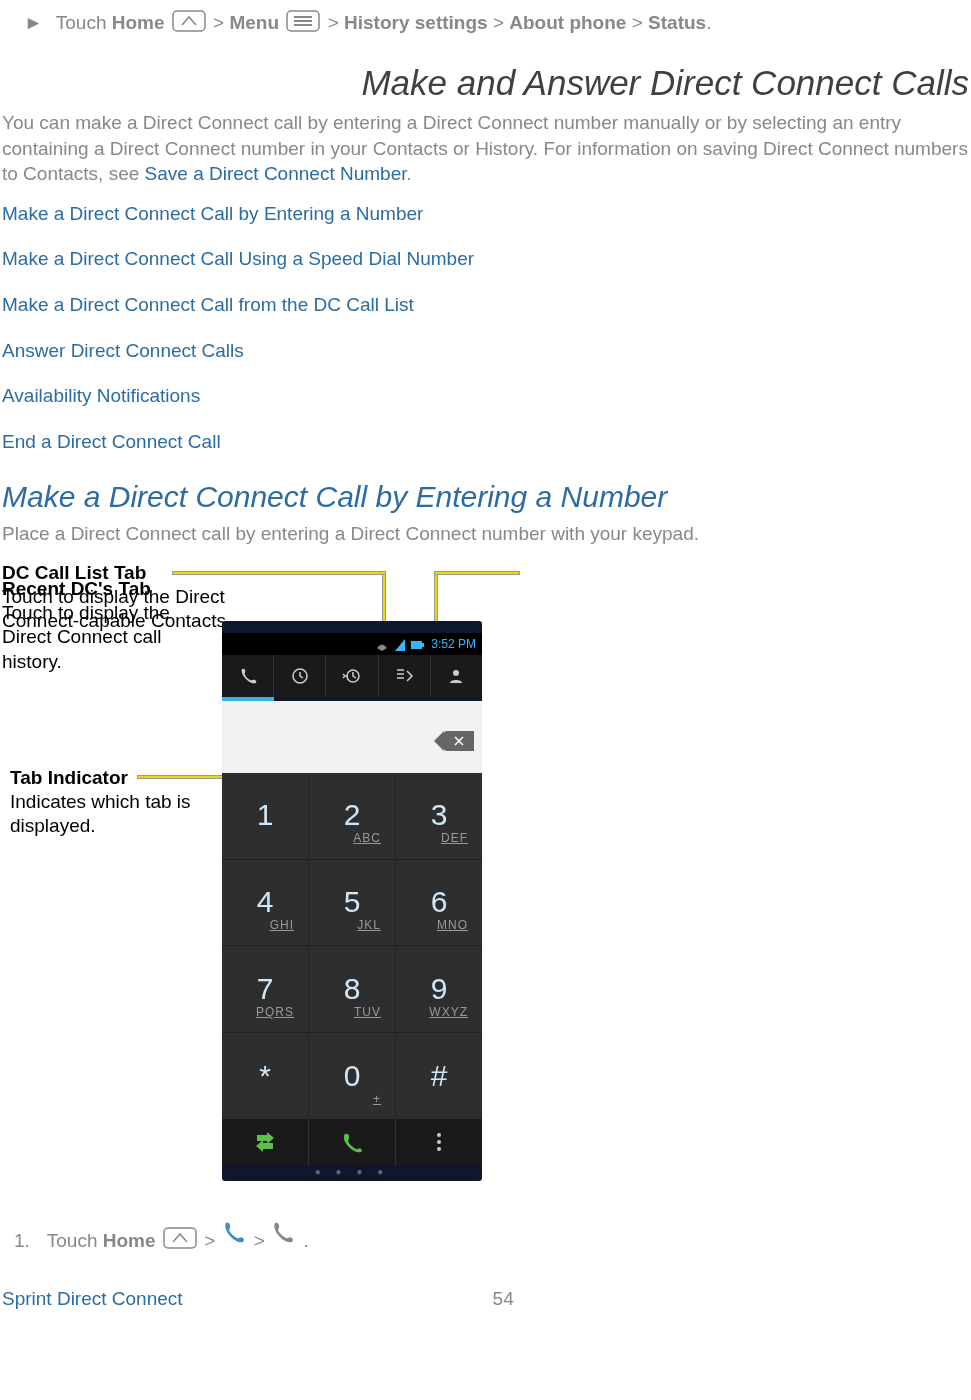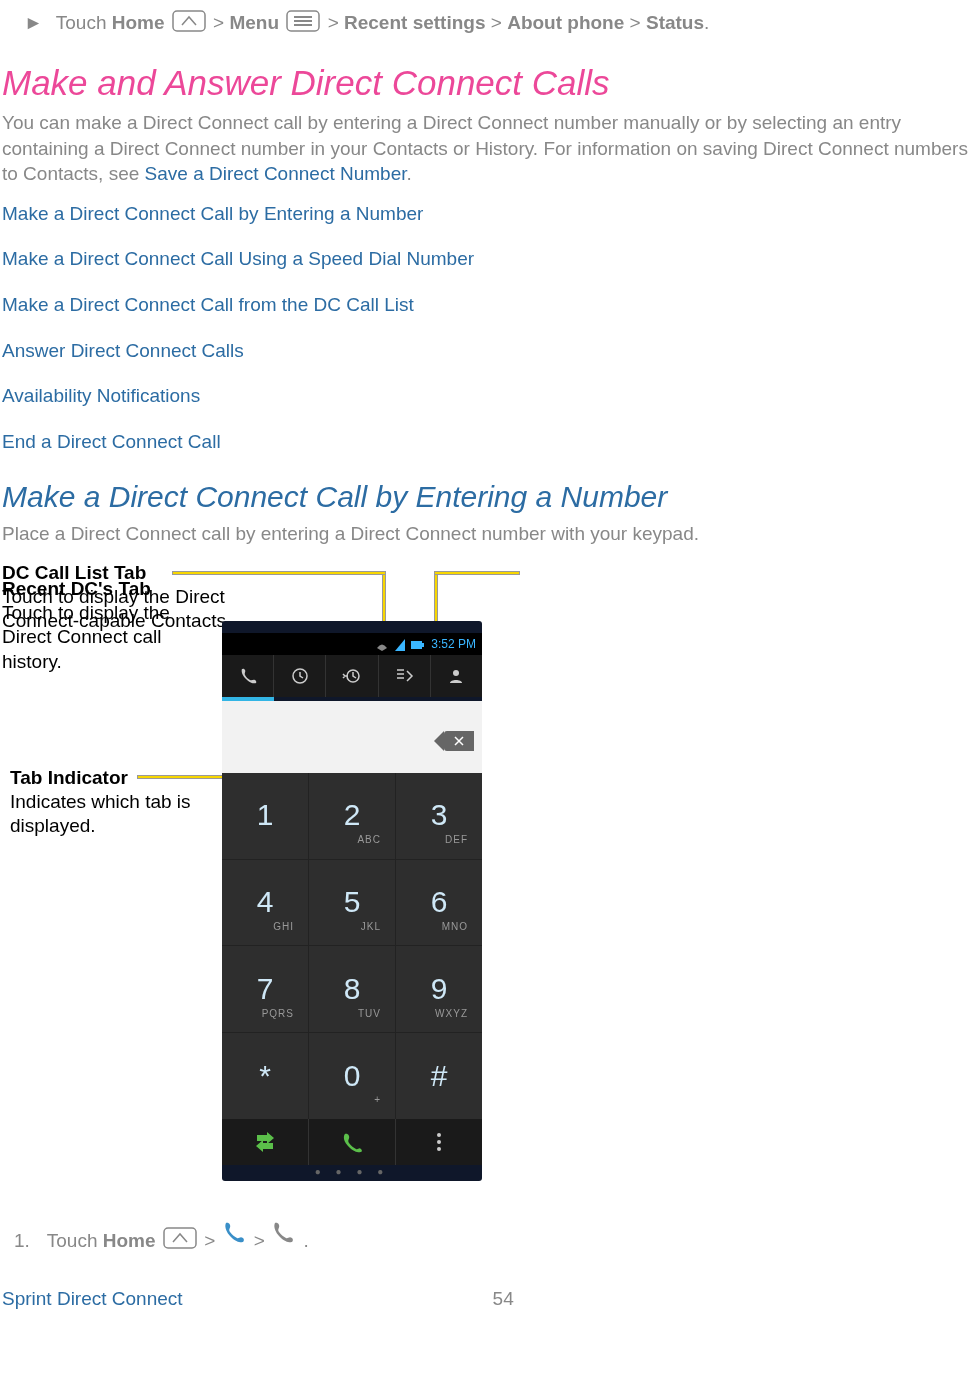--- a/index.html
+++ b/index.html
@@ -26,23 +26,24 @@
   .bold { font-weight: bold; }
   .home-icon, .menu-icon {
     display: inline-block;
     vertical-align: middle;
     margin: 0 2px;
   }
   h1.section-title {
     font-family: Arial, Helvetica, sans-serif;
     font-style: italic;
     font-weight: normal;
-    color: #ec4899;
+    color: #404040;
     font-size: 35px;
     margin: 20px 0 4px 0;
+    text-align: right;
   }
   h2.subsection-title {
     font-family: Arial, Helvetica, sans-serif;
     font-style: italic;
     font-weight: normal;
     color: #2c6ca3;
     font-size: 30px;
     margin: 22px 0 4px 0;
   }
   .para {
@@ -174,26 +175,27 @@
     justify-content: center;
     color: #ddd;
     position: relative;
   }
   .key .num {
     font-size: 30px;
     color: #cfe8f7;
     font-weight: 300;
   }
   .key .sub {
-    font-size: 10px;
+    font-size: 12px;
     color: #999;
     position: absolute;
     bottom: 12px;
     right: 14px;
     letter-spacing: 1px;
+    text-decoration: underline;
   }
   .bottom-row {
     position: absolute;
     left: 0; right: 0; bottom: 16px;
     height: 46px;
     display: flex;
     background: #1a1a1a;
   }
   .bottom-item {
     flex:1;
@@ -251,21 +253,21 @@
     <span class="bold">Menu</span>
     <span class="menu-icon">
       <svg width="34" height="22" viewBox="0 0 34 22">
           <rect x="1" y="1" width="32" height="20" rx="4" fill="none" stroke="#888" stroke-width="1.5"></rect>
           <line x1="8" y1="7" x2="26" y2="7" stroke="#888" stroke-width="2"></line>
           <line x1="8" y1="11" x2="26" y2="11" stroke="#888" stroke-width="2"></line>
           <line x1="8" y1="15" x2="26" y2="15" stroke="#888" stroke-width="2"></line>
         </svg>
     </span>
     <span> &gt; </span>
-    <span class="bold">Recent settings</span>
+    <span class="bold">History settings</span>
     <span> &gt; </span>
     <span class="bold">About phone</span>
     <span> &gt; </span>
     <span class="bold">Status</span><span>.</span>
   </div>
 
   <h1 class="section-title">Make and Answer Direct Connect Calls</h1>
   <div class="para">
     <span>You can make a Direct Connect call by entering a Direct Connect number manually or by selecting an entry containing a Direct Connect number in your Contacts or History. For information on saving Direct Connect numbers to Contacts, see </span><a class="link">Save a Direct Connect Number</a><span>.</span>
   </div>

